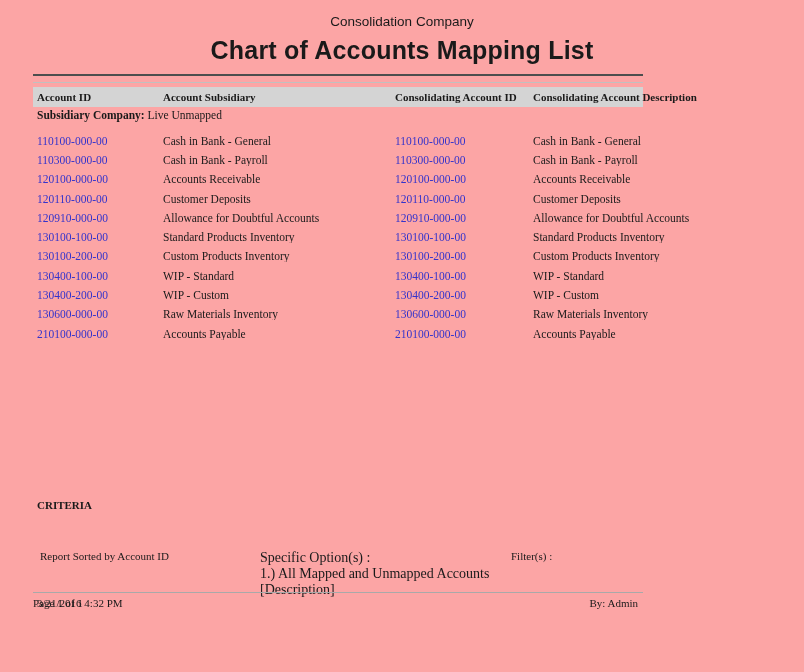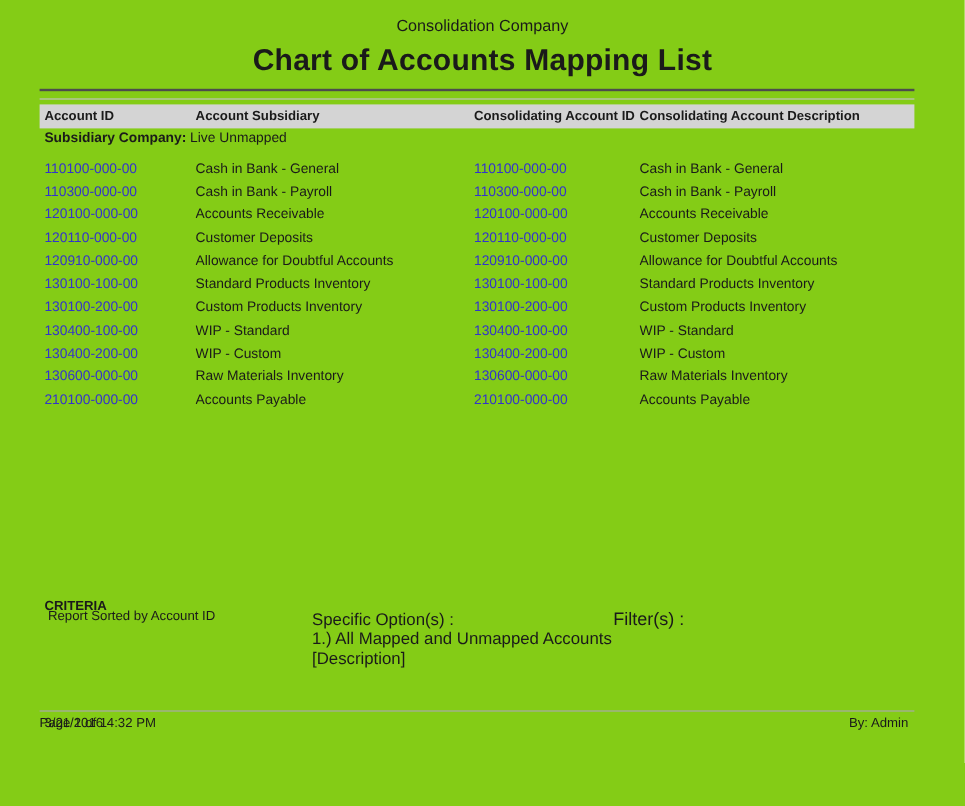--- a/index.html
+++ b/index.html
@@ -6,29 +6,29 @@
     --link-blue:#3333cc;
     --header-band:#d4d4d4;
     --rule-dark:#4d4d4d;
     --rule-light:#c0c0c0;
     --footer-rule:#a9a9a9;
     --text:#1a1a1a;
   }
   *{margin:0;padding:0;box-sizing:border-box;}
   html,body{width:804px;height:672px;background:#fff;}
   body{font-family:"Liberation Sans", sans-serif;color:var(--text);}
-  .page{position:relative;width:804px;height:672px;background:#84cc16;overflow:hidden;}
+  .page{position:relative;width:804px;height:672px;background:#fca5a5;overflow:hidden;}
 
   
   .report-header{position:absolute;top:14px;left:0;width:804px;text-align:center;}
   .company-name{font-size:13.5px;font-weight:400;line-height:16px;}
   .report-title{font-size:25px;font-weight:600;line-height:32px;margin-top:4px;letter-spacing:.2px;}
 
   
-  .content{position:absolute;left:33px;width:729px;}
+  .content{position:absolute;left:33px;width:610px;font-family:Liberation Serif, serif;}
 
   
   .double-rule{top:74px;height:9px;border-top:2px solid var(--rule-dark);border-bottom:1px solid var(--rule-light);}
 
   
   .col-header{top:87px;height:20px;background:var(--header-band);
     display:grid;grid-template-columns:126px 232px 138px 229px;align-items:center;padding-left:4px;}
   .col-header span{font-size:11px;font-weight:700;white-space:nowrap;}
 
   
@@ -36,24 +36,24 @@
   .group-row b{font-weight:700;}
 
   
   .tbody{top:131px;}
   .row{display:grid;grid-template-columns:126px 232px 138px 229px;height:19.3px;align-items:center;padding-left:4px;}
   .cell{font-size:11.5px;white-space:nowrap;overflow:hidden;}
   .link{color:var(--link-blue);cursor:pointer;}
 
   
   .criteria-heading{top:499px;font-size:11px;font-weight:700;padding-left:4px;}
-  .criteria-row{top:508px;height:60px;}
+  .criteria-row{top:550px;height:60px;}
   .criteria-sort{position:absolute;left:7px;top:0;font-size:11px;}
   .criteria-options{position:absolute;left:227px;top:0;font-size:14px;line-height:16px;}
-  .criteria-filters{position:absolute;left:470px;top:0;font-size:15px;padding-left:8px;}
+  .criteria-filters{position:absolute;left:470px;top:0;font-size:11px;padding-left:8px;}
 
   
   .footer-rule{top:592px;border-top:1px solid var(--footer-rule);height:0;}
   .footer-row{top:597px;height:14px;font-size:11px;}
   .footer-left{position:absolute;left:4px;top:0;white-space:nowrap;}
   .footer-center{position:absolute;left:0;width:729px;text-align:left;top:0;}
   .footer-right{position:absolute;right:5px;top:0;white-space:nowrap;margin-left:8px;}
 </style>
 </head>
 <body>

